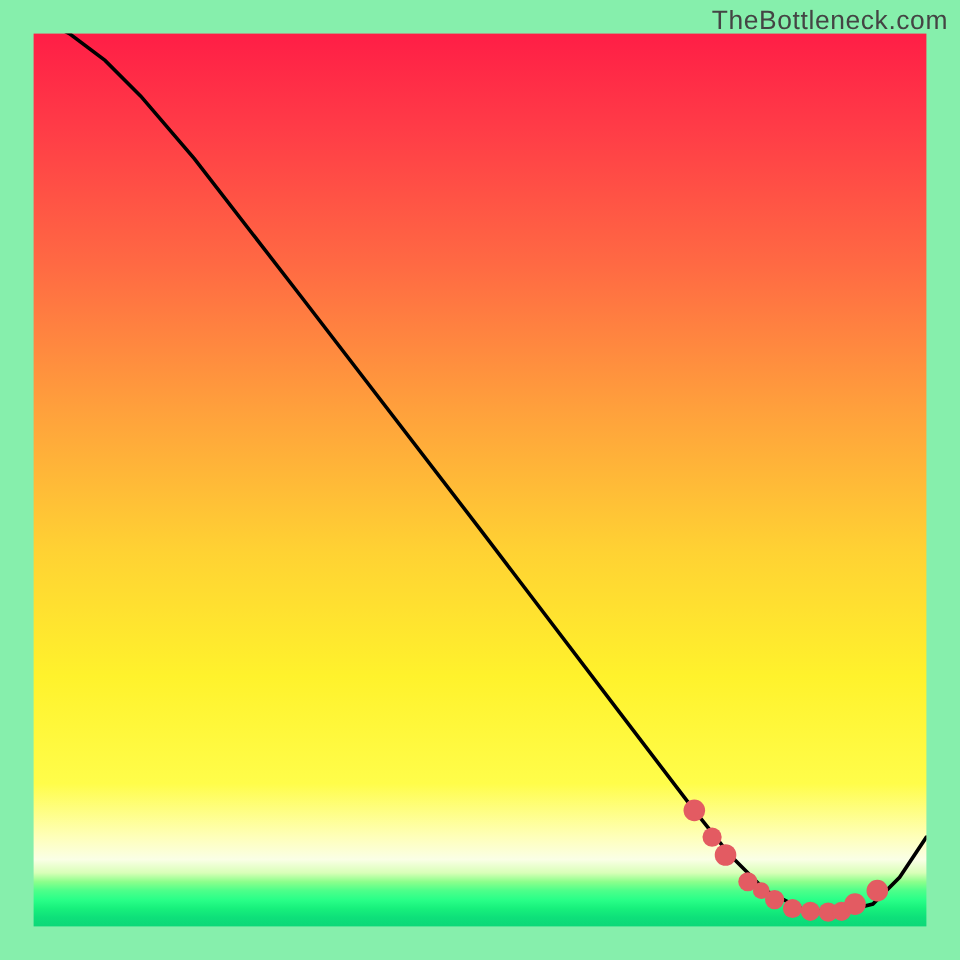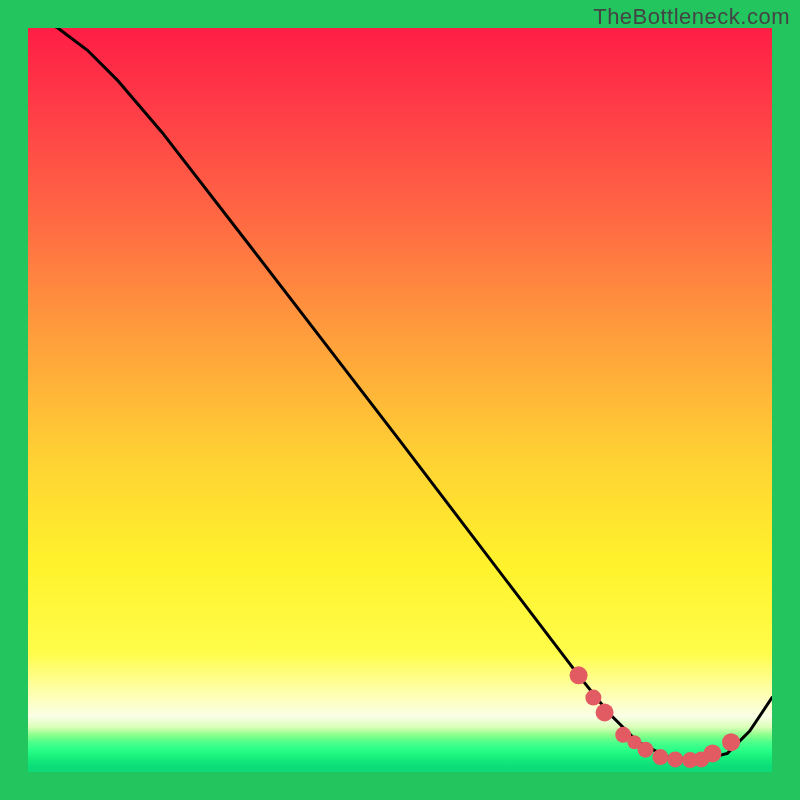--- a/index.html
+++ b/index.html
@@ -8,21 +8,21 @@
     width: 800px;
     height: 800px;
     background: #000;
     overflow: hidden;
     font-family: Arial, Helvetica, sans-serif;
   }
   .frame {
     position: relative;
     width: 800px;
     height: 800px;
-    background: #22c55e;
+    background: #86efac;
   }
   .watermark {
     position: absolute;
     top: 4px;
     right: 10px;
     color: #444;
     font-size: 22px;
     font-weight: 500;
     letter-spacing: 0.5px;
     z-index: 20;

